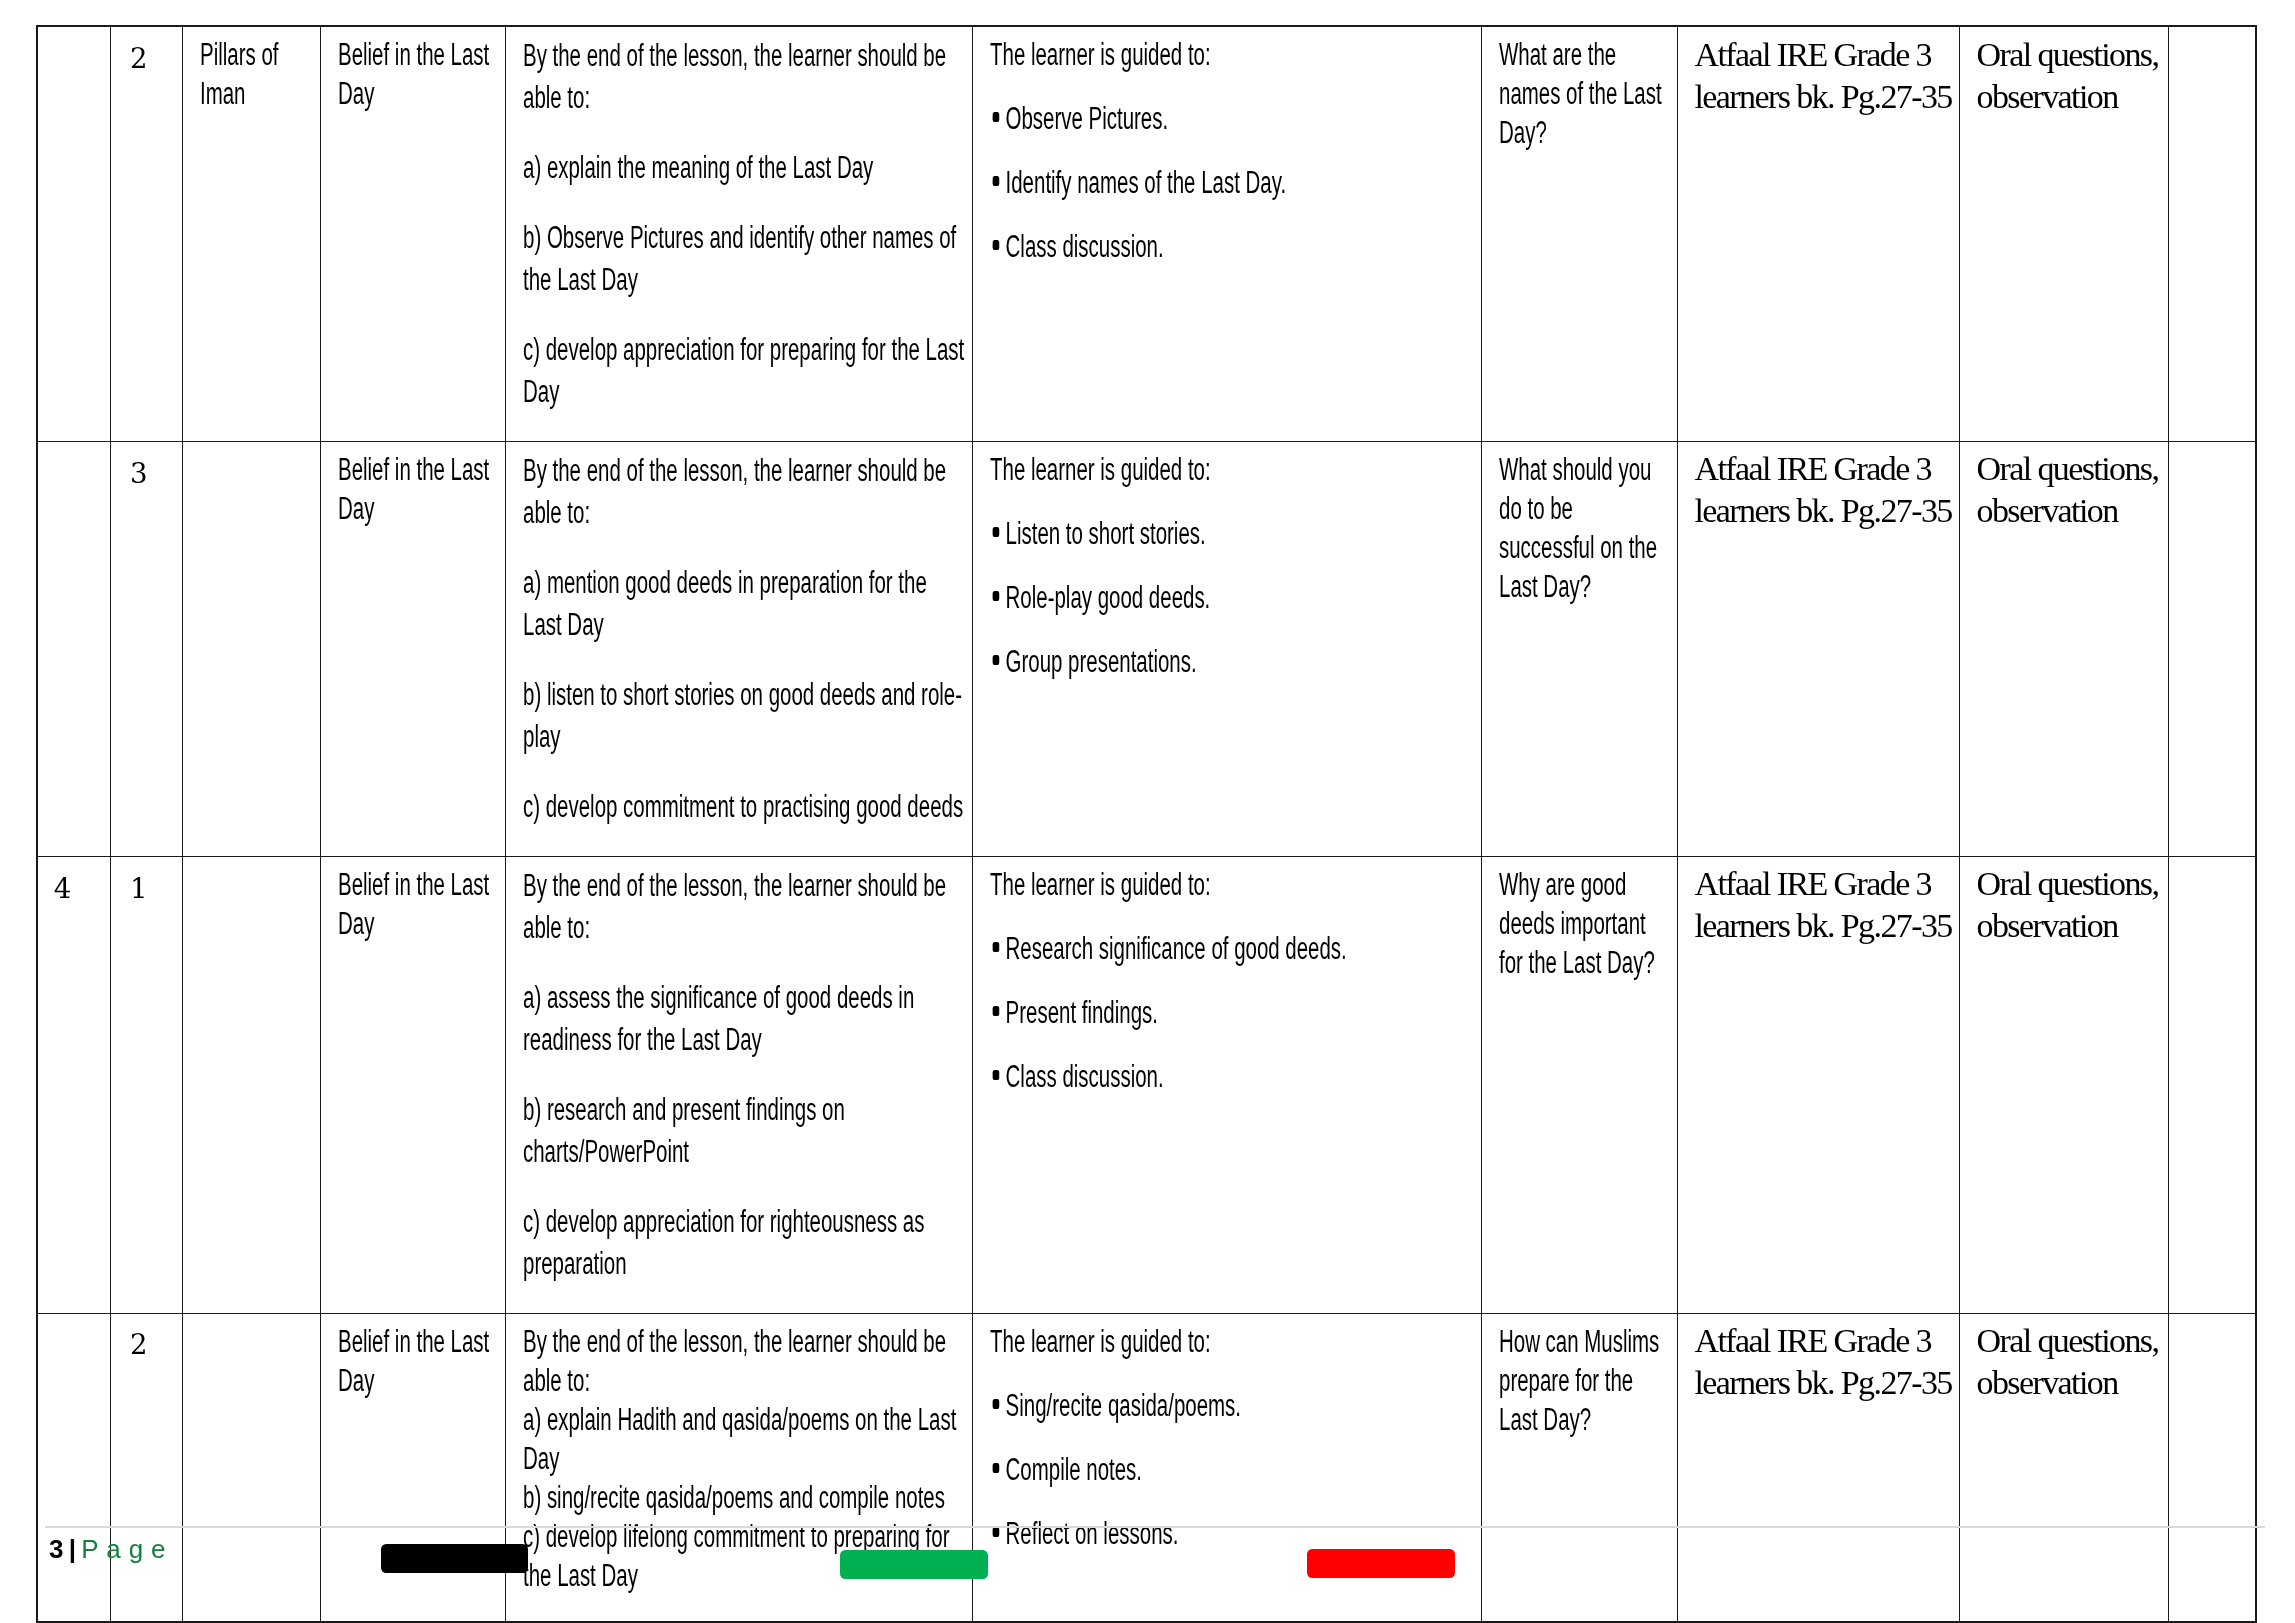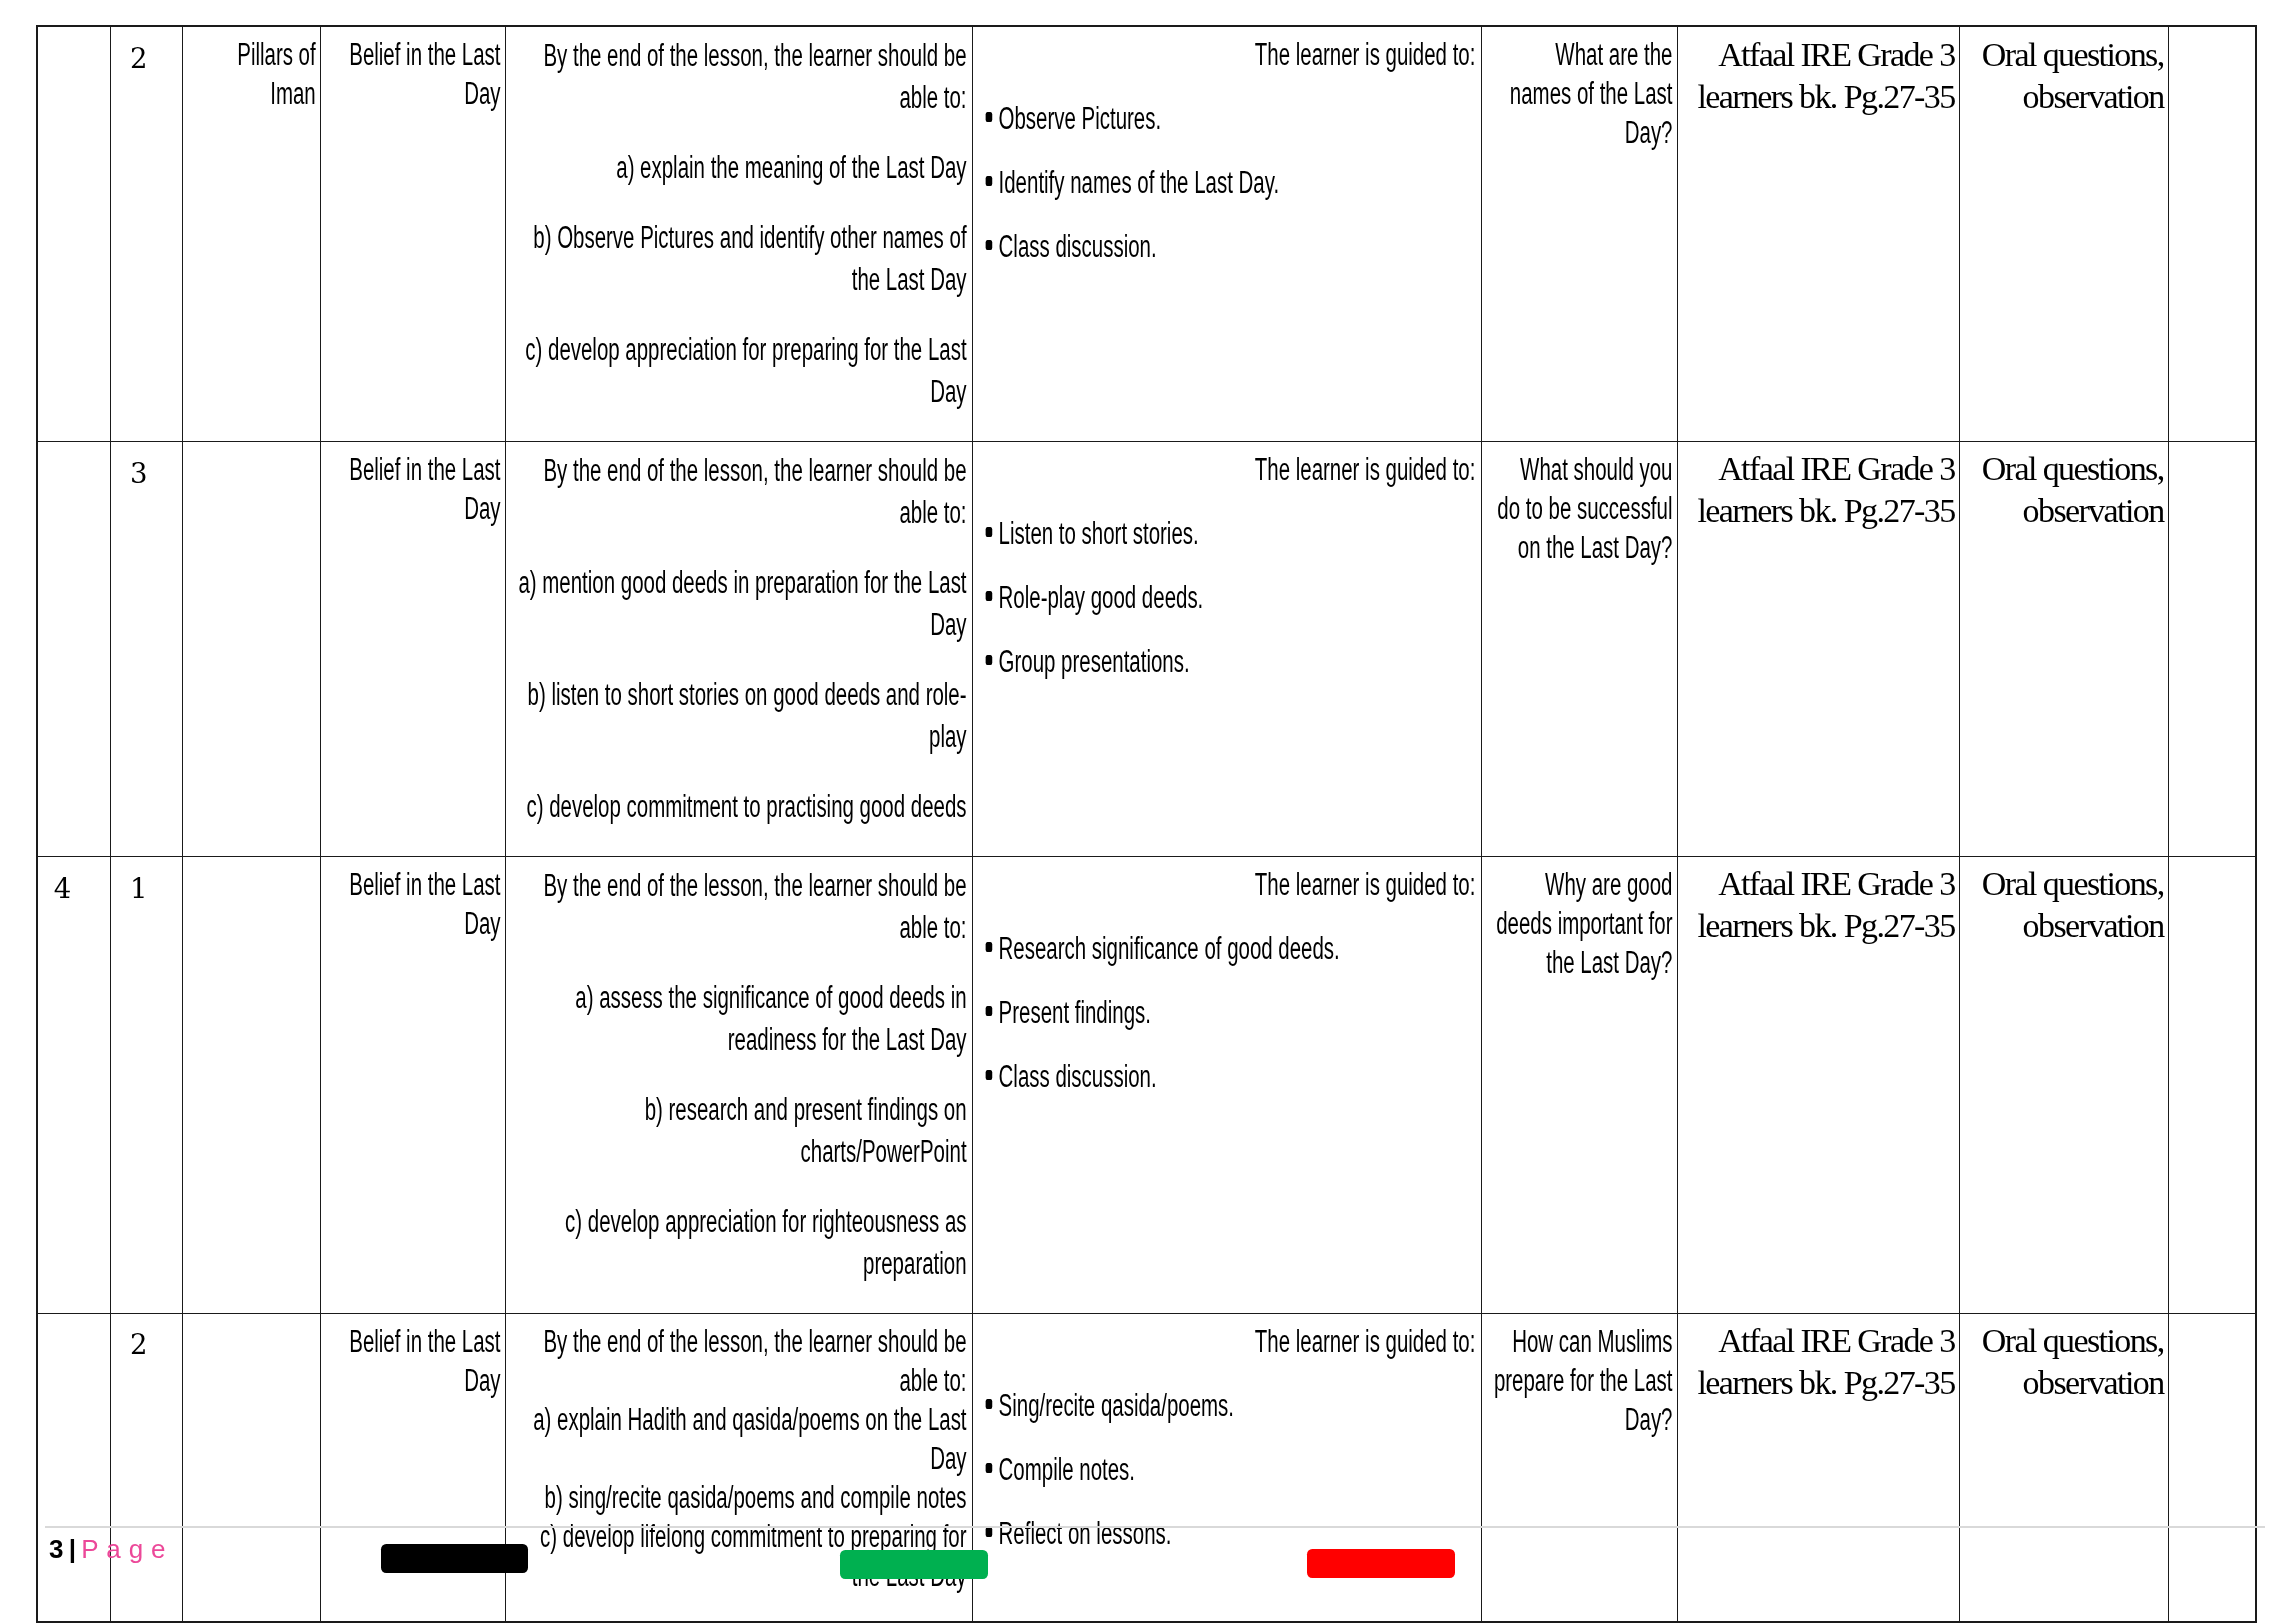--- a/index.html
+++ b/index.html
@@ -28,21 +28,21 @@
   .cond {
     font-family: "Liberation Sans", "DejaVu Sans", sans-serif;
     font-size: 31px;
     line-height: 39px;
     transform: scaleX(0.66);
     transform-origin: left top;
     width: 151%;
     padding: 7.9px 0 0 0;
     box-sizing: border-box;
   }
-  .cell-pad { padding-left: 10px; padding-right: 3.9px; box-sizing: border-box; height: 100%; text-align: right; }
+  .cell-pad { padding-left: 17px; padding-right: 3.9px; box-sizing: border-box; height: 100%; }
   .obj-cell .cond { line-height: 42px; }
   .obj-cell p { margin: 0 0 28px 0; }
   .obj-cell.tight p { margin: 0; }
   .obj-cell .lead { margin-bottom: 28px; }
   .obj-cell.tight .lead { margin-bottom: 0; }
   .exp-cell p { margin: 0 0 25px 0; line-height: 39px; }
   .exp-cell .bul { display: flex; align-items: baseline; }
   .exp-cell .dot {
     display: inline-block; width: 10.5px; height: 10.5px; border-radius: 2.6px;
     background: #000; margin: 0 9.2px 0 3.9px; position: relative; top: -6.5px;
@@ -66,21 +66,21 @@
   .footer-rule {
     position: absolute; left: 45px; top: 1526px; width: 2220px; height: 2px; background: #d9d9d9;
   }
   .page-label {
     position: absolute; left: 49px; top: 1533px;
     font-family: "Liberation Sans", "DejaVu Sans", sans-serif;
     font-size: 26px; line-height: 33px; white-space: nowrap;
   }
   .page-label .pnum { font-weight: bold; color: #000; }
   .page-label .sep { font-weight: bold; color: #000; margin: 0 5.2px 0 5.2px; }
-  .page-label .pword { color: #ec4899; letter-spacing: 7.9px; }
+  .page-label .pword { color: #15803d; letter-spacing: 7.9px; }
 
   .bar { position: absolute; border-radius: 5.2px; }
   .bar.black { left: 381px; top: 1544px; width: 147px; height: 29px; background: #000000; }
   .bar.green { left: 840px; top: 1550px; width: 148px; height: 29px; background: #00b050; }
   .bar.red   { left: 1307px; top: 1549px; width: 148px; height: 29px; background: #ff0000; }
 </style>
 </head>
 <body>
 
 <div class="page">

